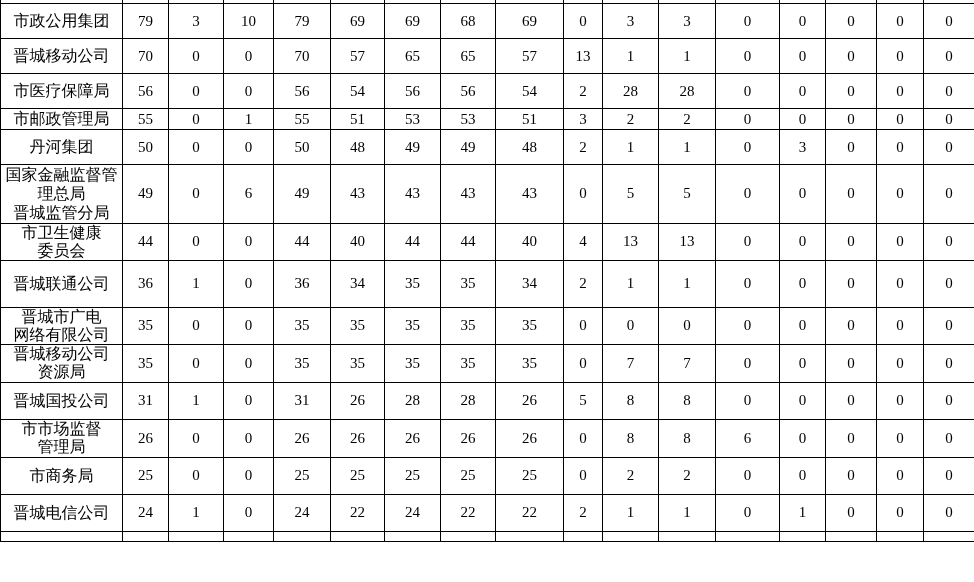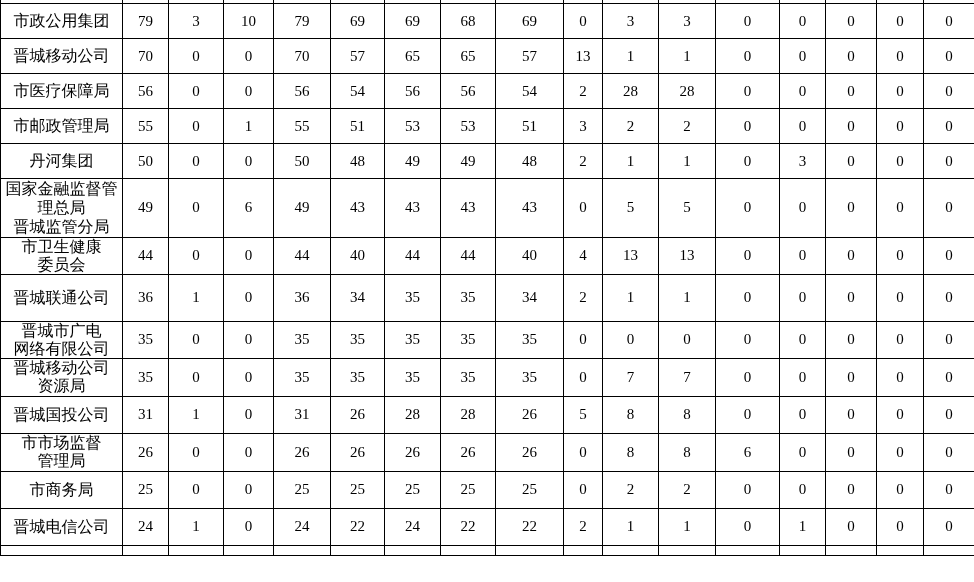--- a/index.html
+++ b/index.html
@@ -135,21 +135,21 @@
           <td class="num-cell">54</td>
           <td class="num-cell">2</td>
           <td class="num-cell">28</td>
           <td class="num-cell">28</td>
           <td class="num-cell">0</td>
           <td class="num-cell">0</td>
           <td class="num-cell">0</td>
           <td class="num-cell">0</td>
           <td class="num-cell">0</td>
         </tr>
-        <tr style="height: 35px;">
+        <tr style="height: 21px;">
           <td class="name-cell">
             <span class="name-line">市邮政管理局</span>
           </td>
           <td class="num-cell">55</td>
           <td class="num-cell">0</td>
           <td class="num-cell">1</td>
           <td class="num-cell">55</td>
           <td class="num-cell">51</td>
           <td class="num-cell">53</td>
           <td class="num-cell">53</td>

